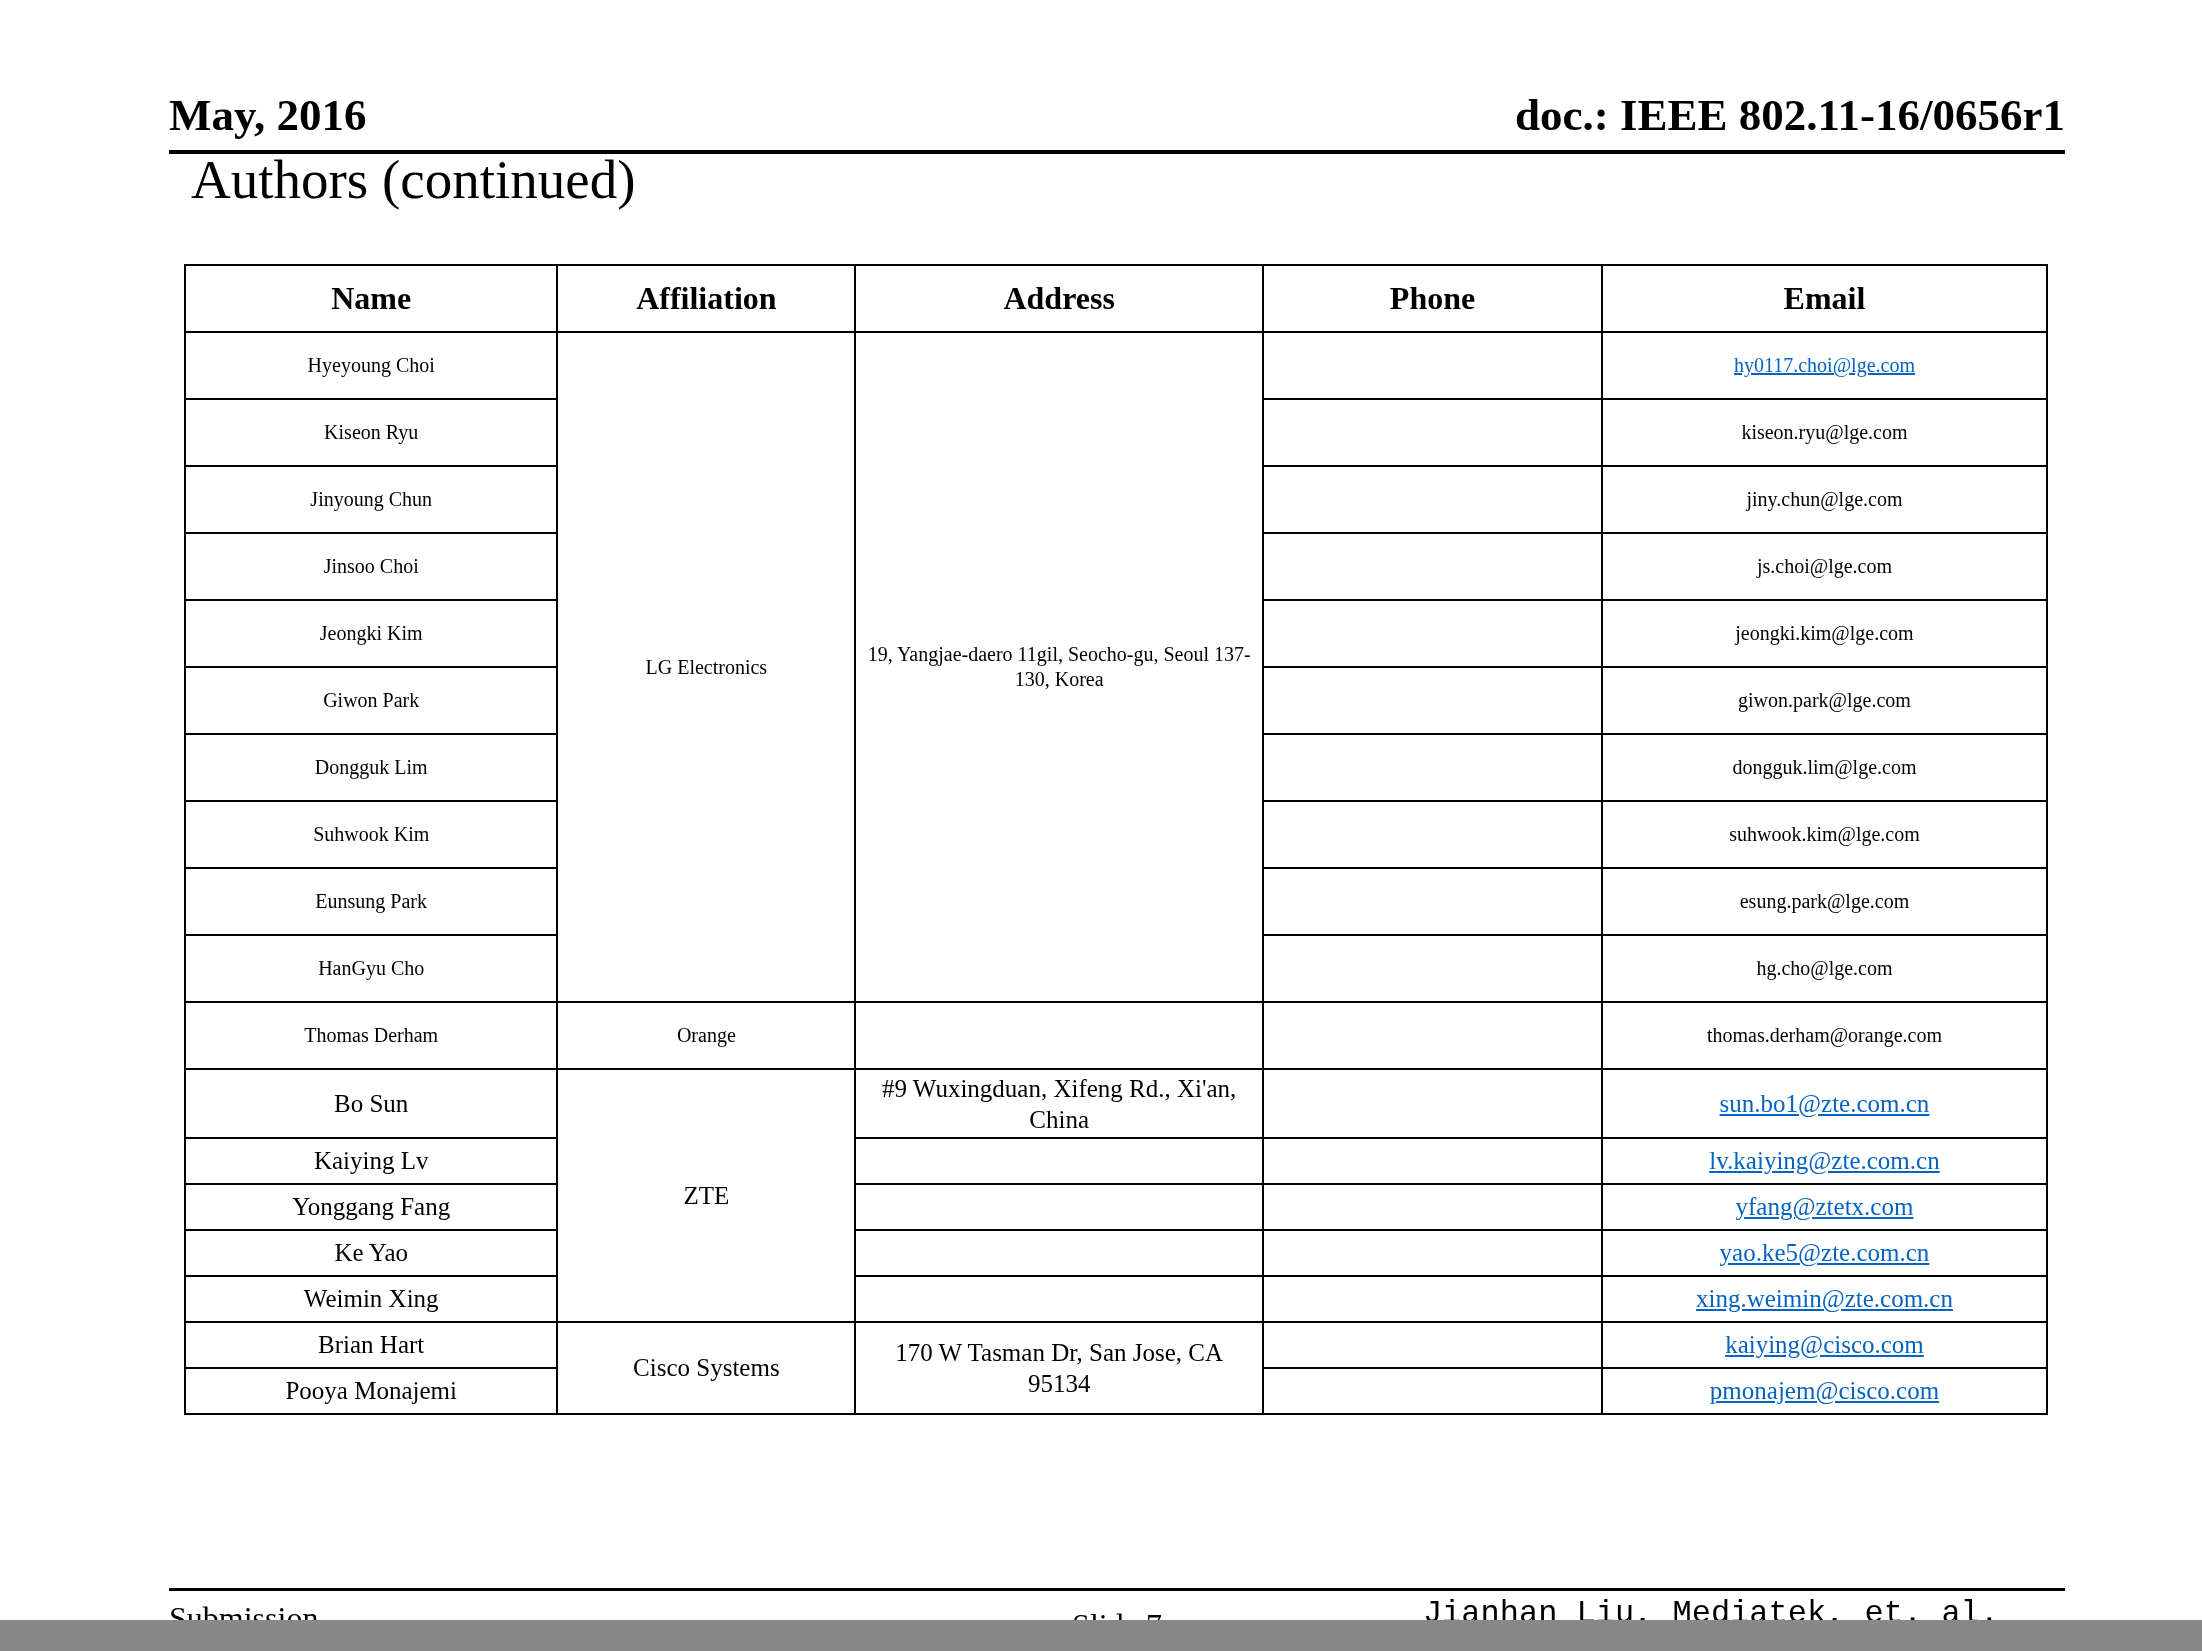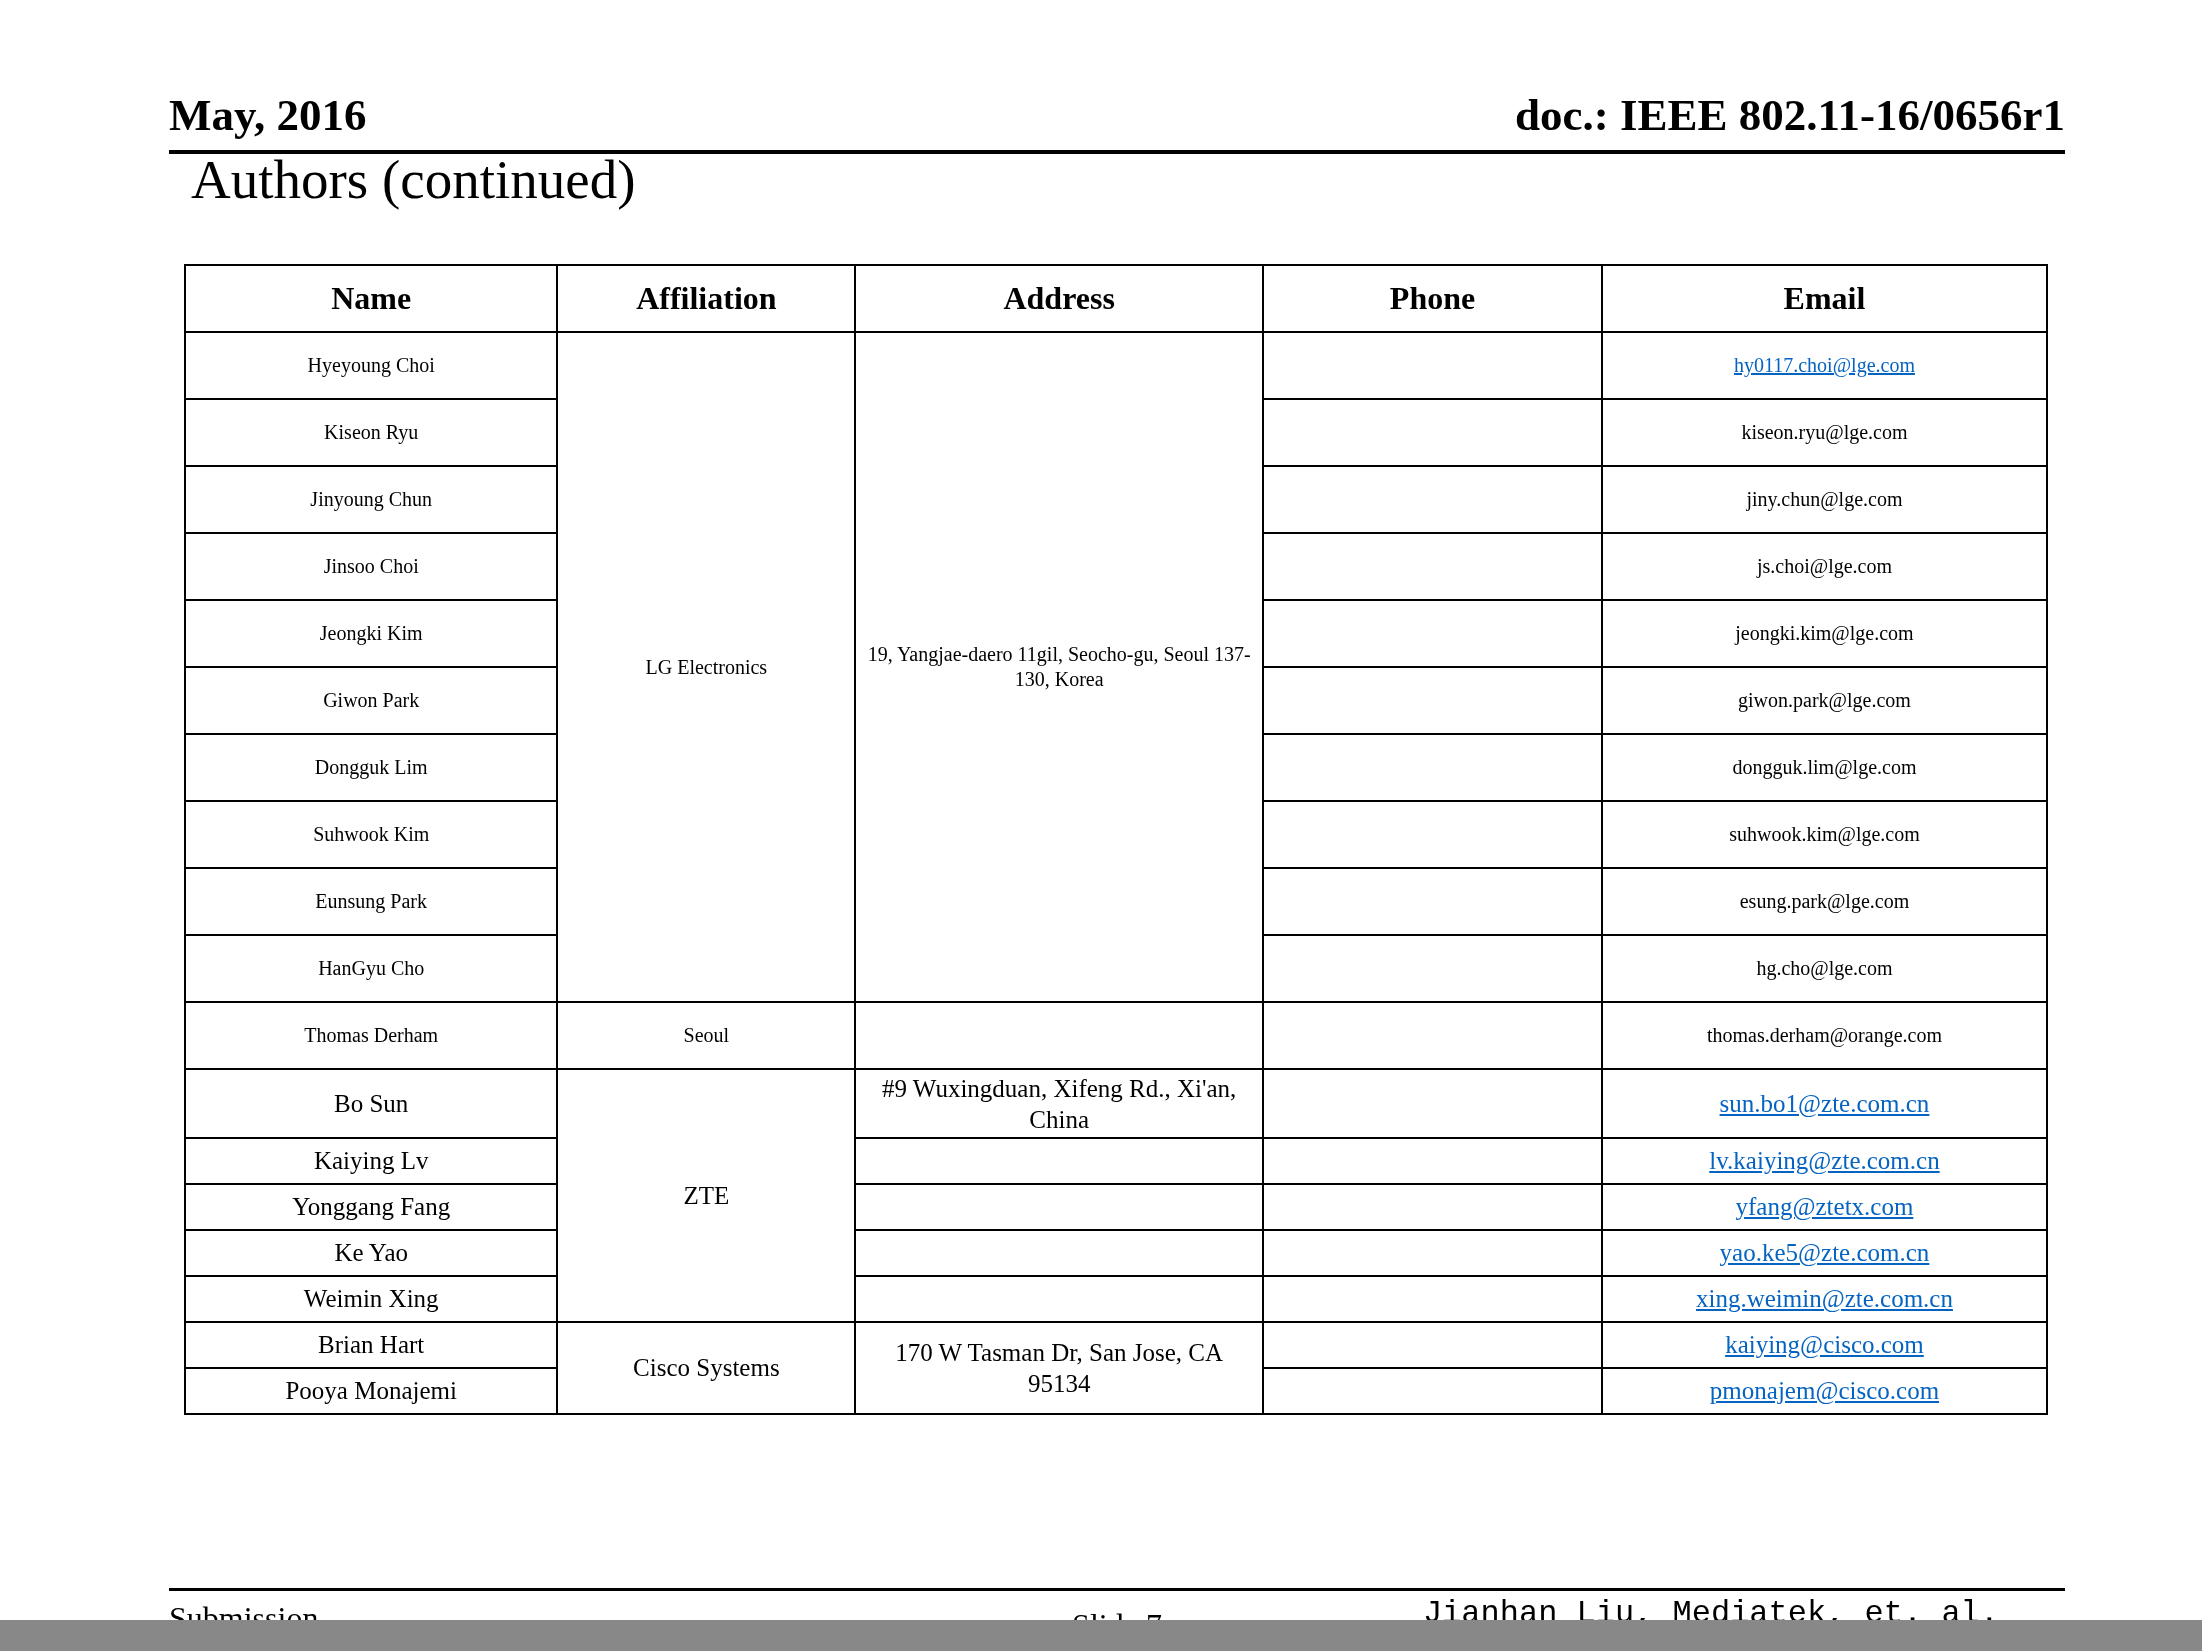--- a/index.html
+++ b/index.html
@@ -135,21 +135,21 @@
         <td class="email">esung.park@lge.com</td>
       </tr>
       <tr class="r-lg">
         <td>HanGyu Cho</td>
         <td></td>
         <td class="email">hg.cho@lge.com</td>
       </tr>
 
       <tr class="r-lg">
         <td>Thomas Derham</td>
-        <td>Seoul</td>
+        <td>Orange</td>
         <td class="addr"></td>
         <td></td>
         <td class="email">thomas.derham@orange.com</td>
       </tr>
 
       <tr class="r-bo">
         <td>Bo Sun</td>
         <td rowspan="5">ZTE</td>
         <td class="addr">#9 Wuxingduan, Xifeng Rd., Xi'an, China</td>
         <td></td>

